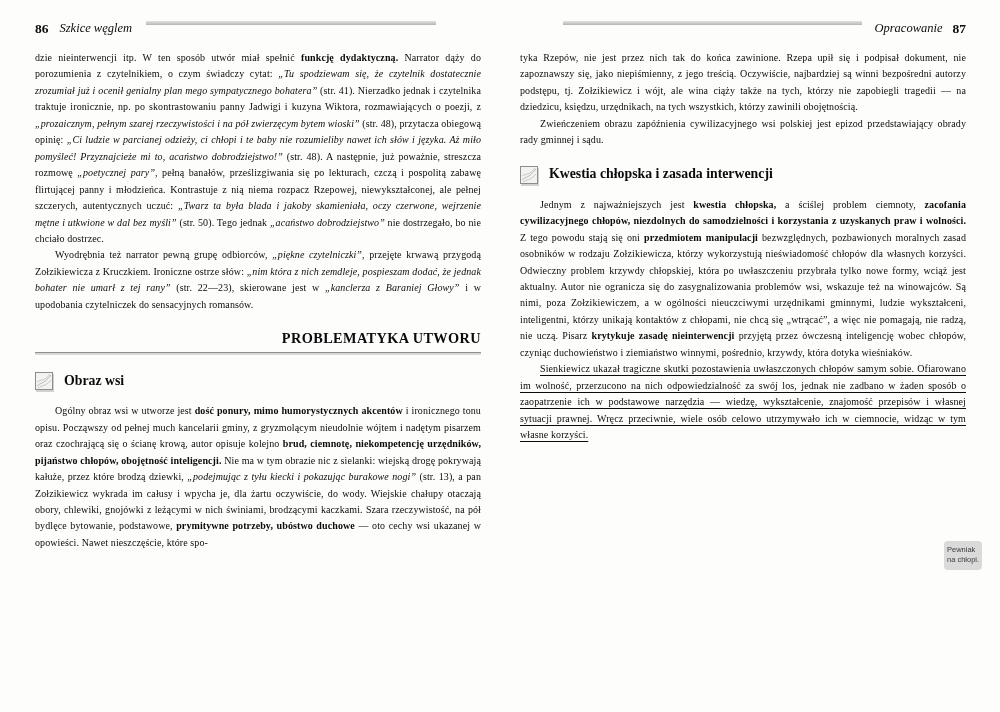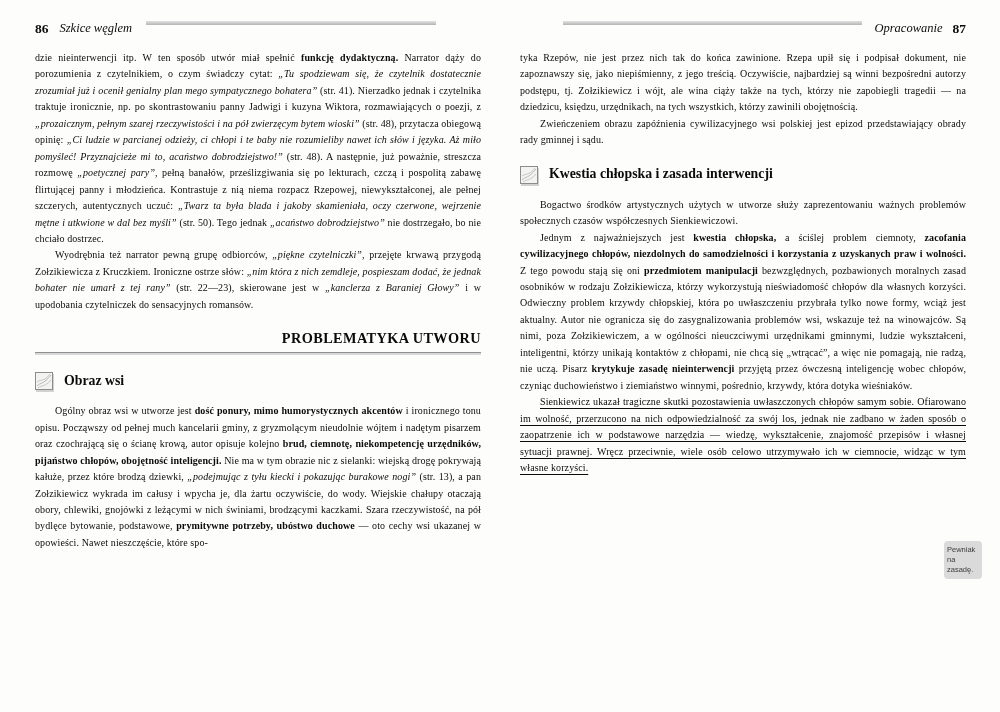--- a/index.html
+++ b/index.html
@@ -100,21 +100,20 @@
       <svg width="18" height="18" viewBox="0 0 18 18" xmlns="http://www.w3.org/2000/svg">
         <rect x="0.5" y="0.5" width="17" height="17" fill="#f3f3f2" stroke="#8c8c8c"></rect>
         <path d="M2 14 C6 10 8 13 16 3" stroke="#b9b9b9" stroke-width="1" fill="none"></path>
         <path d="M2 10 C6 7 9 10 15 2" stroke="#c7c7c7" stroke-width="1" fill="none"></path>
         <path d="M3 16 C7 13 10 15 16 8" stroke="#c7c7c7" stroke-width="1" fill="none"></path>
       </svg>
     </span>
     <span class="subtitle">Kwestia chłopska i zasada interwencji</span>
   </div>
 
-  <p class="body indent"><span>Bogactwo środków artystycznych użytych w utworze służy zaprezentowaniu ważnych problemów społecznych czasów współczesnych Sienkiewiczowi.</span></p>
   <p class="body indent"><span>Jednym z najważniejszych jest </span><span class="b">kwestia chłopska,</span><span> a ściślej problem ciemnoty, </span><span class="b">zacofania cywilizacyjnego chłopów, niezdolnych do samodzielności i korzystania z uzyskanych praw i wolności.</span><span> Z tego powodu stają się oni </span><span class="b">przedmiotem manipulacji</span><span> bezwzględnych, pozbawionych moralnych zasad osobników w rodzaju Zołzikiewicza, którzy wykorzystują nieświadomość chłopów dla własnych korzyści. Odwieczny problem krzywdy chłopskiej, która po uwłaszczeniu przybrała tylko nowe formy, wciąż jest aktualny. Autor nie ogranicza się do zasygnalizowania problemów wsi, wskazuje też na winowajców. Są nimi, poza Zołzikiewiczem, a w ogólności nieuczciwymi urzędnikami gminnymi, ludzie wykształceni, inteligentni, którzy unikają kontaktów z chłopami, nie chcą się „wtrącać”, a więc nie pomagają, nie radzą, nie uczą. Pisarz </span><span class="b">krytykuje zasadę nieinterwencji</span><span> przyjętą przez ówczesną inteligencję wobec chłopów, czyniąc duchowieństwo i ziemiaństwo winnymi, pośrednio, krzywdy, która dotyka wieśniaków.</span></p>
   <p class="body indent underlined"><span>Sienkiewicz ukazał tragiczne skutki pozostawienia uwłaszczonych chłopów samym sobie. Ofiarowano im wolność, przerzucono na nich odpowiedzialność za swój los, jednak nie zadbano w żaden sposób o zaopatrzenie ich w podstawowe narzędzia — wiedzę, wykształcenie, znajomość przepisów i własnej sytuacji prawnej. Wręcz przeciwnie, wiele osób celowo utrzymywało ich w ciemnocie, widząc w tym własne korzyści.</span></p>
 </div>
 
 <div class="margin-note">
   <span>Pewniak</span>
-  <span>na zasadę.</span>
+  <span>na chłopi.</span>
 </div>
 
 </body></html>

